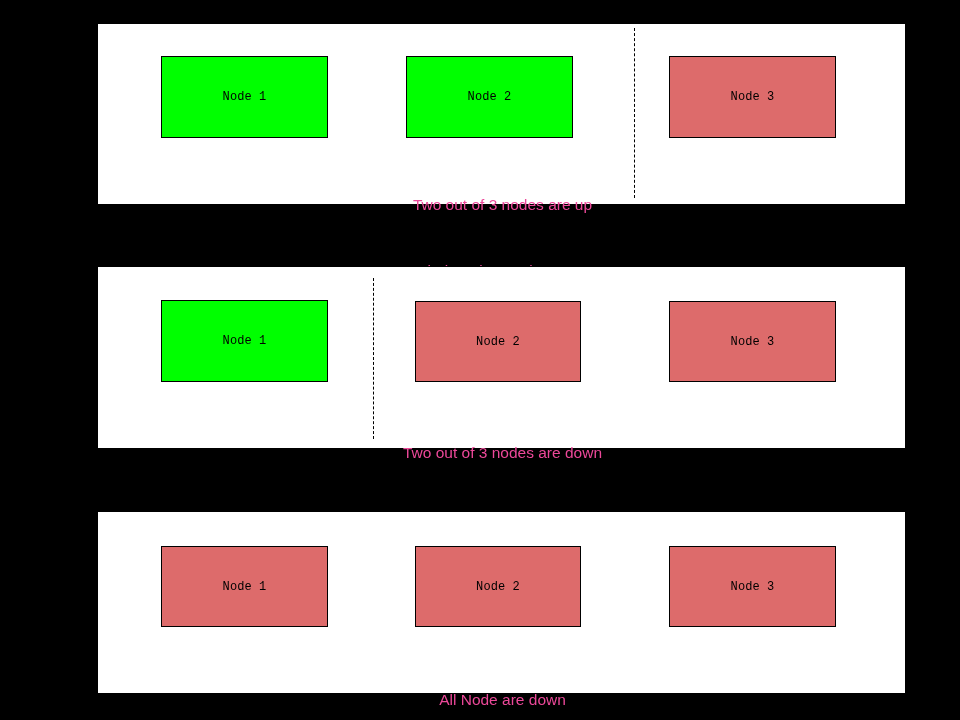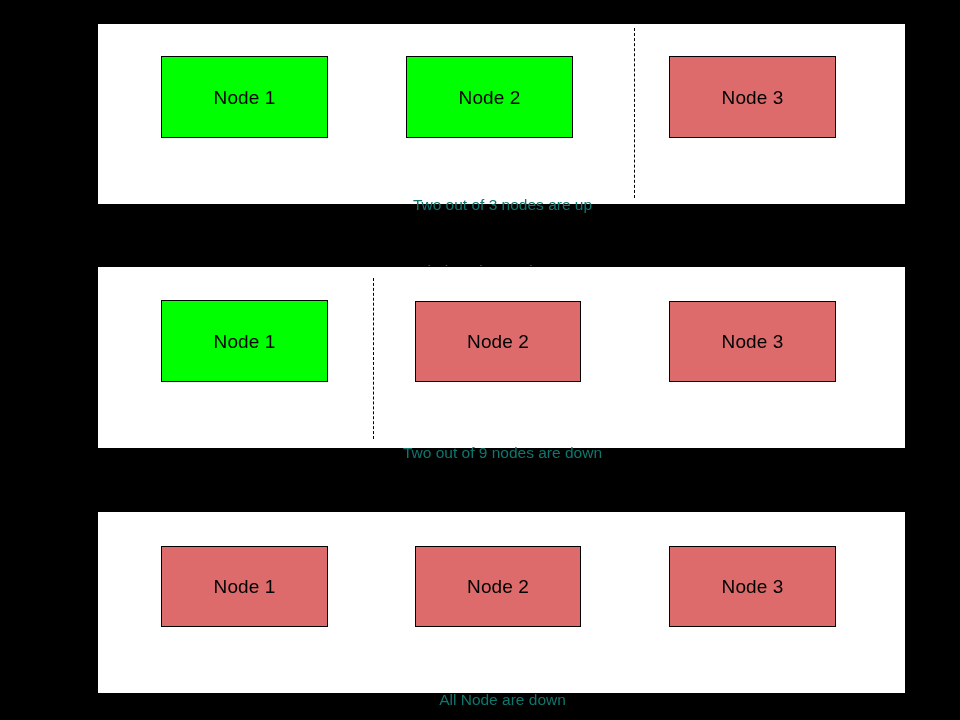--- a/index.html
+++ b/index.html
@@ -27,36 +27,36 @@
   }
   .node-box {
     position: absolute;
     box-sizing: border-box;
     border: 1px solid #000000;
     display: flex;
     align-items: center;
     justify-content: center;
   }
   .node-label {
-    font-family: Liberation Sans, sans-serif;
-    font-size: 19px;
+    font-family: Liberation Mono, monospace;
+    font-size: 12px;
     color: #000000;
     line-height: 1;
     letter-spacing: 0.1px;
   }
   .divider {
     position: absolute;
     width: 0;
     border-left: 1px dashed #000000;
   }
   .caption {
     position: absolute;
     font-family: "Liberation Sans", sans-serif;
     font-size: 15.5px;
-    color: #0f766e;
+    color: #ec4899;
     white-space: pre;
     line-height: 22px;
   }
   .caption-line {
     display: block;
   }
 </style>
 </head>
 <body>
 
@@ -94,21 +94,21 @@
       <span class="node-label">Node 2</span>
     </div>
 
     <div class="node-box" style="left:571px; top:34px; width:167px; height:81px; background:#DD6B6B;">
       <span class="node-label">Node 3</span>
     </div>
 
     <div class="divider" style="left:275px; top:11px; height:161px;"></div>
 
     <div class="caption" style="left:0px; top:131px; width:809px; text-align:center;">
-      <span class="caption-line">Two out of 9 nodes are down</span>
+      <span class="caption-line">Two out of 3 nodes are down</span>
       <span class="caption-line">Majority Fails &amp; Cluster Stops</span>
     </div>
   </div>
 
   <div class="panel" style="left:97px; top:511px; width:809px; height:183px;">
 
     <div class="node-box" style="left:63px; top:34px; width:167px; height:81px; background:#DD6B6B;">
       <span class="node-label">Node 1</span>
     </div>
 

